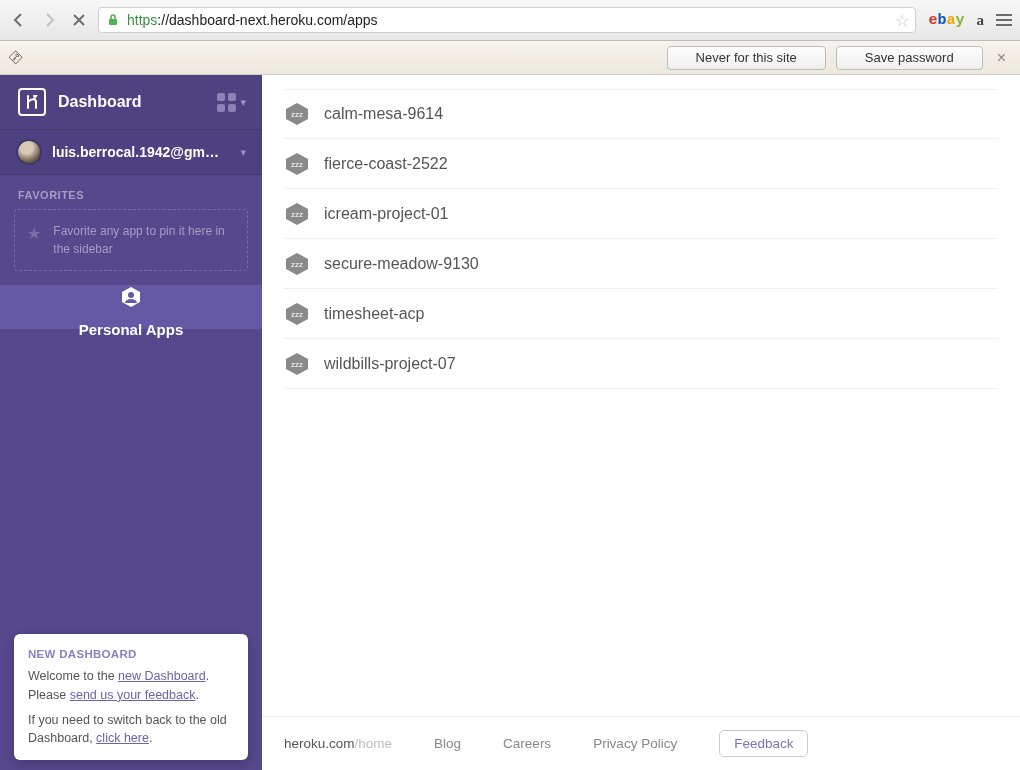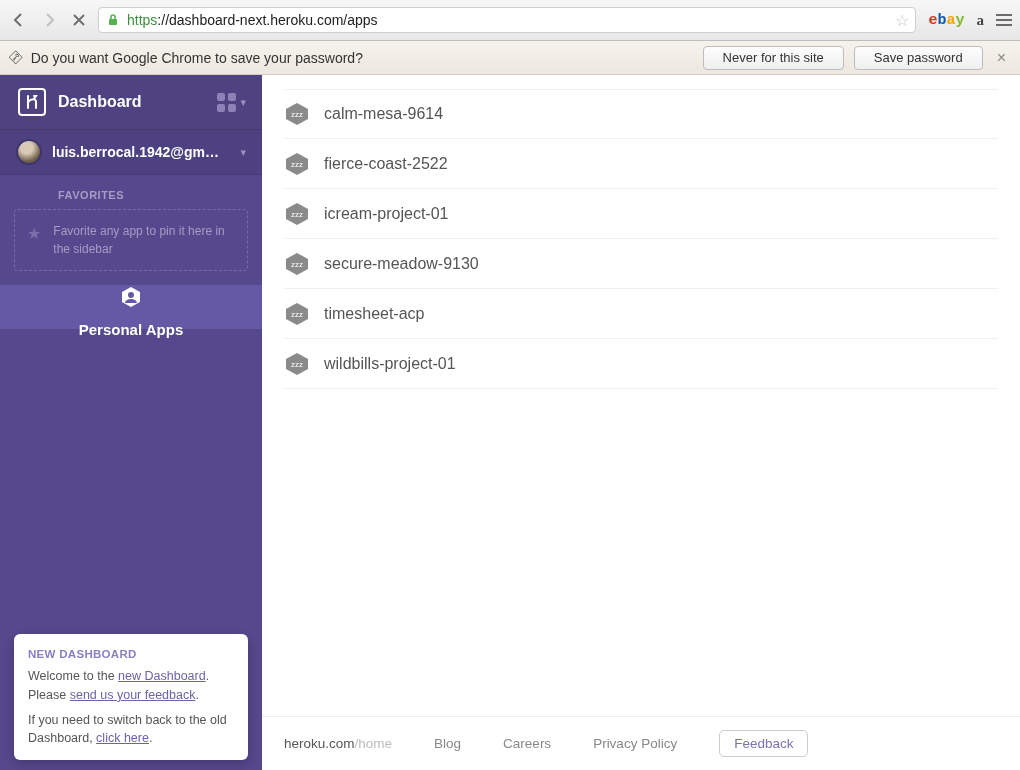--- a/index.html
+++ b/index.html
@@ -15,37 +15,37 @@
   .star { color:#c7c7c7; font-size:16px; }
   .chrome-right { display:flex; align-items:center; gap:12px; padding-left:4px; }
   .chrome-right span { font-size:15px; font-weight:700; color:#444;font-family:Liberation Mono, monospace; }
   .ebay { font-weight:700; font-size:12px; }
   .ebay .e1{color:#d5321e;} .ebay .e2{color:#0b59b5;} .ebay .e3{color:#f4a500;} .ebay .e4{color:#7fba2f;}
   .hamb { display:flex; flex-direction:column; gap:3px; }
   .hamb div { width:16px; height:2px; background:#6b6b6b; }
   
   .pw-bar { height:34px; background:linear-gradient(#f6f3ed,#ece8df); border-bottom:1px solid #d0ccc1; display:flex; align-items:center; padding:0 10px; gap:10px; font-size:14px; color:#333; }
   .pw-bar .spacer{flex:1;}
-  .pw-btn { height:24px; padding:0 19px; background:linear-gradient(#fdfdfd,#efefef); border:1px solid #bdbdbd; border-radius:4px; font-size:13px; color:#333; display:flex; align-items:center; cursor:pointer; font-family:inherit; }
+  .pw-btn { height:24px; padding:0 28px; background:linear-gradient(#fdfdfd,#efefef); border:1px solid #bdbdbd; border-radius:4px; font-size:13px; color:#333; display:flex; align-items:center; cursor:pointer; font-family:inherit; }
   .pw-close { color:#888; font-size:16px; cursor:pointer; padding:0 4px;}
   .key-icon { font-size:14px; transform:rotate(45deg); display:inline-block;}
   
   .app { display:flex; height:calc(770px - 41px - 34px); }
   
   .sidebar { width:262px; background:#55488c; color:#fff; display:flex; flex-direction:column; position:relative; }
   .sb-header { height:54px; display:flex; align-items:center; padding:0 16px 0 18px; gap:12px; background:#4e4281; }
   .logo-box { width:28px; height:28px; border:2px solid #fff; border-radius:4px; display:flex; align-items:center; justify-content:center; }
   .sb-title { font-size:16px; font-weight:700; flex:1; }
   .grid-icon { display:grid; grid-template-columns:8px 8px; grid-template-rows:8px 8px; gap:3px; }
   .grid-icon div{ background:#8c82b6; border-radius:2px; }
   .chev { color:#9a91bf; font-size:11px; margin-left:4px;}
   .sb-user { height:46px; display:flex; align-items:center; padding:0 16px; gap:10px; cursor:pointer; background:#4d4181; border-top:1px solid #46396d; border-bottom:1px solid #46396d;}
   .avatar { width:26px; height:26px; border-radius:50%; background: radial-gradient(circle at 40% 30%, #d8c9b5 30%, #6a5c48 70%); border:2px solid #3e356b; }
   .user-email { flex:1; white-space:nowrap; overflow:hidden; text-overflow:ellipsis; font-size:14px; font-weight:600;}
-  .sb-section-label { padding:14px 18px 8px; font-size:11px; letter-spacing:.5px; color:#a59dc5; font-weight:600;margin-left:40px; }
+  .sb-section-label { padding:14px 18px 8px; font-size:11px; letter-spacing:.5px; color:#a59dc5; font-weight:600; }
   .fav-box { margin:0 14px 14px; border:1px dashed #776ba7; border-radius:4px; padding:12px 12px; display:flex; gap:12px; align-items:flex-start; }
   .fav-box .star-outline{ color:#7a6fa8; font-size:16px; margin-top:2px;}
   .fav-box .txt{ font-size:12px; line-height:1.5; color:#a59dc5; }
   .sb-item { height:44px; display:flex; align-items:center; gap:12px; padding:0 16px; background:#6558a5; cursor:pointer; font-weight:600; font-size:15px;flex-direction:column;}
   .hex-person { width:24px; height:24px; display:flex; align-items:center; justify-content:center; }
   
   .notice { position:absolute; left:14px; right:14px; bottom:10px; background:#fff; border-radius:6px; padding:12px 14px; color:#555; font-size:12.5px; line-height:1.5; box-shadow:0 4px 12px rgba(0,0,0,.2);}
   .notice .heading{ color:#8b7fc4; font-size:11.5px; font-weight:600; letter-spacing:.3px; margin-bottom:4px;}
   .notice a{ color:#6e62a9; text-decoration:underline; cursor:pointer;}
   
@@ -103,21 +103,20 @@
     <span class="hamb">
         <div></div>
         <div></div>
         <div></div>
       </span>
   </div>
 </div>
 
 <div class="pw-bar">
   <span class="key-icon">⚿</span>
-  <span>Do you want Google Chrome to save your password?</span>
   <span class="spacer"></span>
   <button class="pw-btn">Never for this site</button>
   <button class="pw-btn">Save password</button>
   <span class="pw-close">×</span>
 </div>
 
 <div class="app">
 
   <aside class="sidebar">
     <div class="sb-header">
@@ -217,21 +216,21 @@
     </span>
     <span class="app-name">timesheet-acp</span>
         </div>
         <div class="app-row">
     <span class="app-hex">
       <svg width="26" height="26" viewBox="0 0 26 26">
               <polygon points="13,2 24,8 24,18 13,24 2,18 2,8" fill="#8a8a8a"></polygon>
               <text x="13" y="16" text-anchor="middle" font-size="8" fill="#fff" font-family="Arial">zzz</text>
             </svg>
     </span>
-    <span class="app-name">wildbills-project-01</span>
+    <span class="app-name">wildbills-project-07</span>
         </div>
       </div>
 
     <div class="footer">
       <span class="brand"><span>heroku.com</span><span class="dim">/home</span></span>
       <a>Blog</a>
       <a>Careers</a>
       <a>Privacy Policy</a>
       <button class="feedback-btn">Feedback</button>
     </div>

